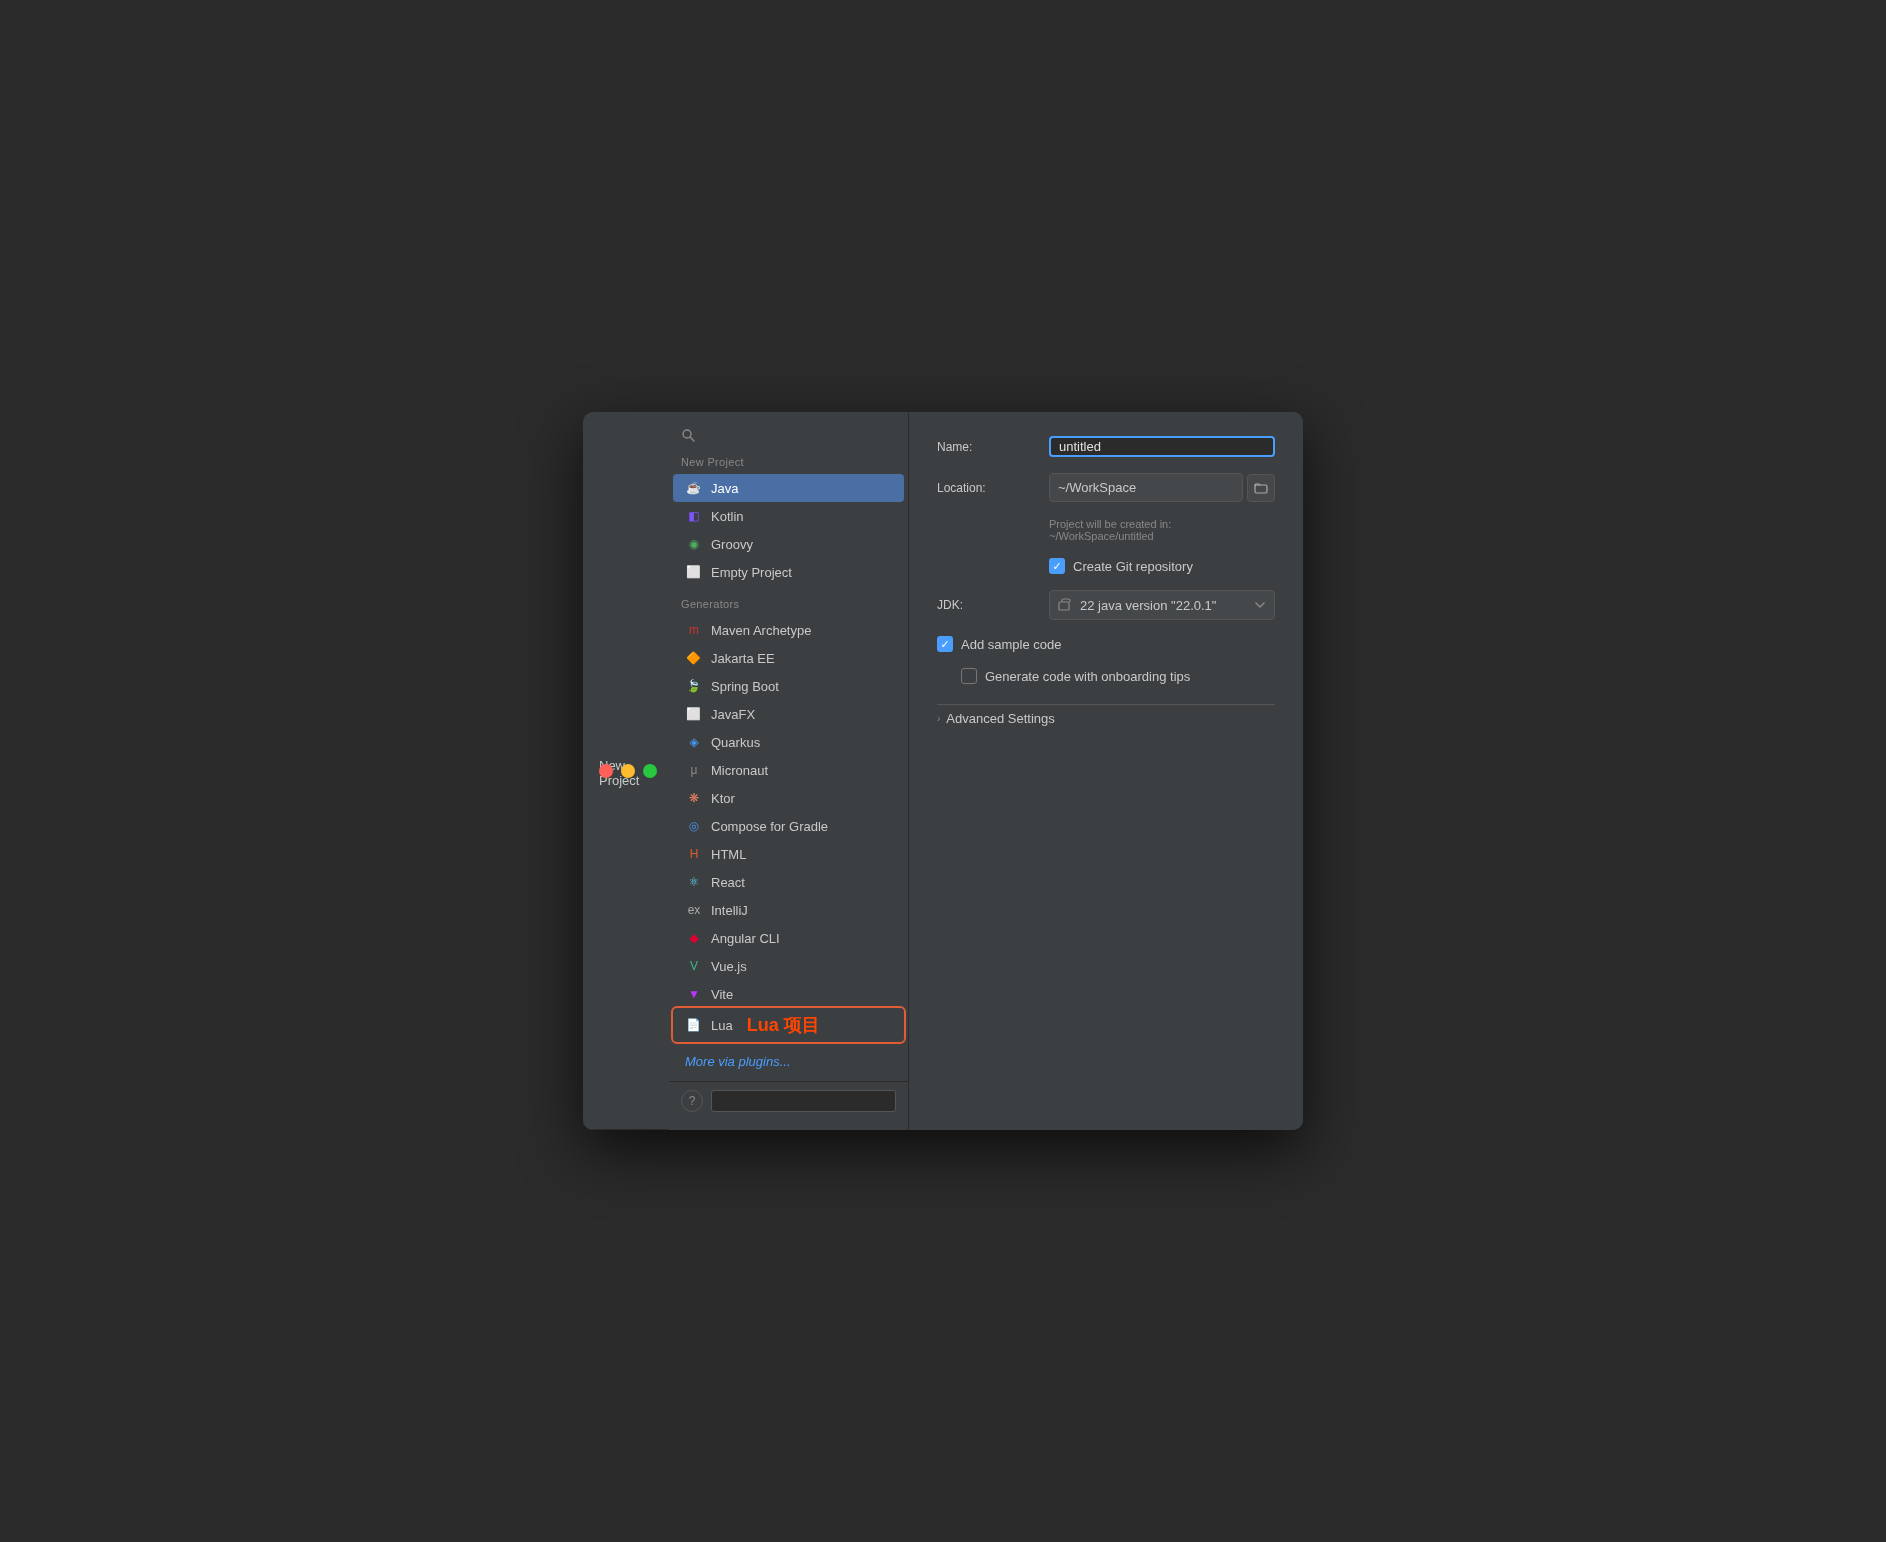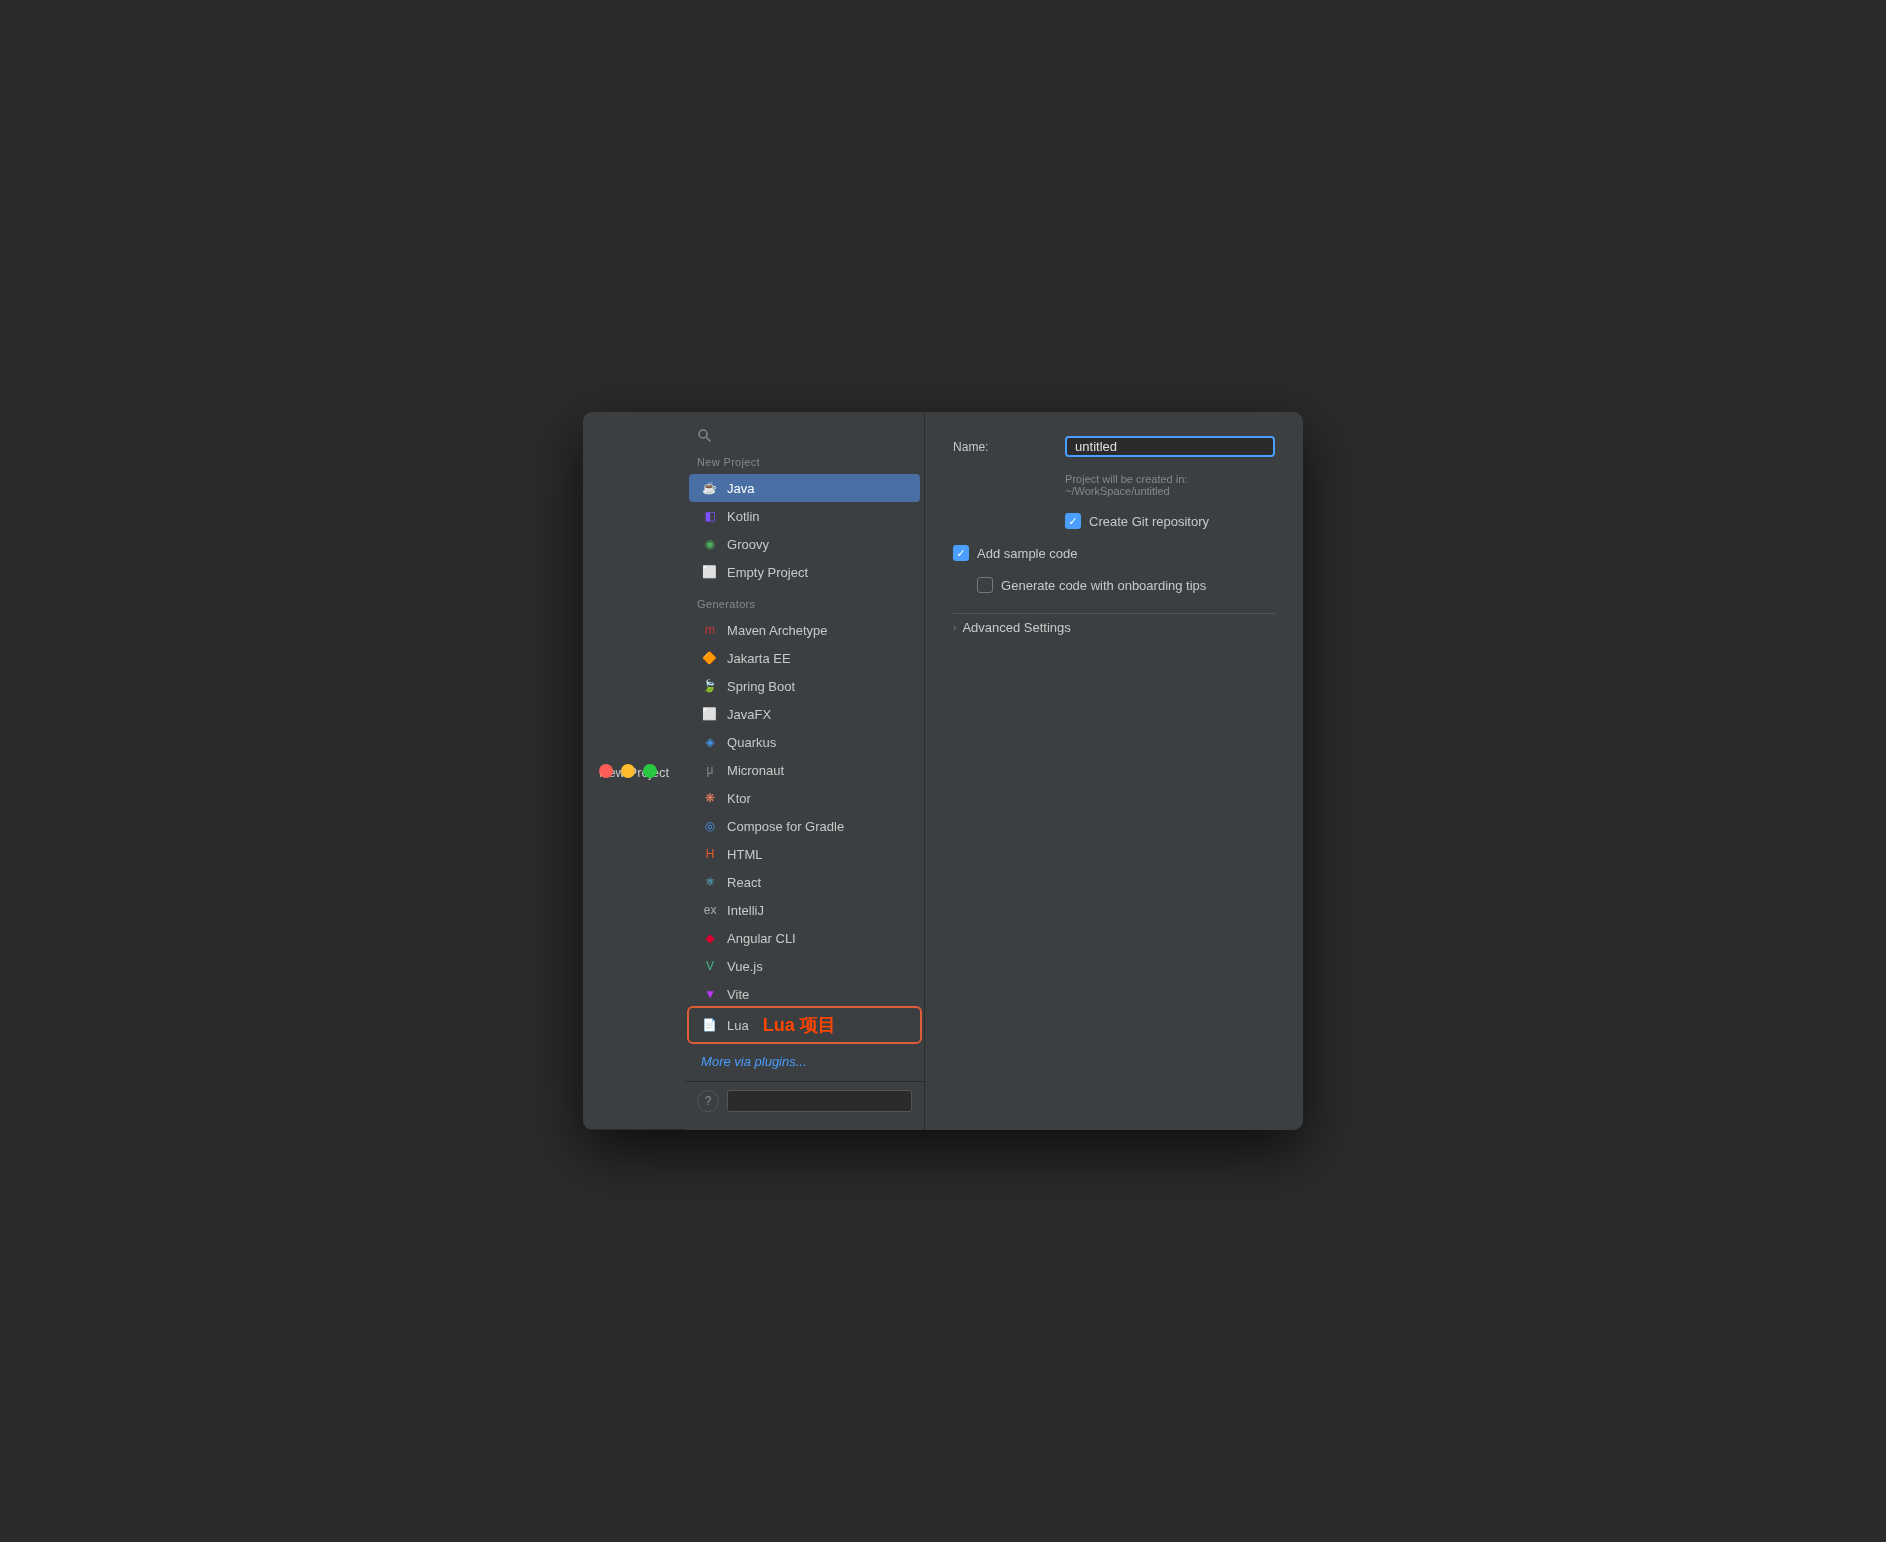--- a/index.html
+++ b/index.html
@@ -433,31 +433,58 @@
       </div>
     </div>
 
     <div class="right-panel">
 
       <div class="form-row">
         <span class="form-label">Name:</span>
         <input class="form-input" type="text" value="untitled" style="">
       </div>
 
+      <div class="form-row">
+        <span class="form-label">Location:</span>
+        <div class="location-row" style="flex:1;">
+          <input class="location-input" type="text" value="~/WorkSpace" style="">
+          <div class="folder-btn">
+            <svg width="14" height="14" viewBox="0 0 14 14" fill="none">
+              <rect x="1" y="4" width="12" height="8" rx="1.5" stroke="#aaa" stroke-width="1.2"></rect>
+              <path d="M1 5.5V4a1 1 0 011-1h3l1 1.5" stroke="#aaa" stroke-width="1.2"></path>
+            </svg>
+          </div>
+        </div>
+      </div>
 
       <div class="hint-text">Project will be created in: ~/WorkSpace/untitled</div>
 
       <div class="git-row">
         <div class="checkbox-blue">
           <span class="check-mark">✓</span>
         </div>
         <span>Create Git repository</span>
       </div>
 
 
+      <div class="form-row">
+        <span class="form-label">JDK:</span>
+        <div class="jdk-select">
+          <div class="jdk-left">
+            <svg width="16" height="16" viewBox="0 0 16 16" fill="none">
+              <rect x="1" y="5" width="10" height="8" rx="1" stroke="#888" stroke-width="1.2"></rect>
+              <path d="M4 5V3.5A1.5 1.5 0 015.5 2h5A1.5 1.5 0 0112 3.5V5" stroke="#888" stroke-width="1.2"></path>
+            </svg>
+            <span>22  java version "22.0.1"</span>
+          </div>
+          <svg width="12" height="12" viewBox="0 0 12 12" fill="none">
+            <path d="M2 4l4 4 4-4" stroke="#888" stroke-width="1.5" stroke-linecap="round"></path>
+          </svg>
+        </div>
+      </div>
 
       <div class="sample-code-row">
         <div class="checkbox-blue">
           <span class="check-mark">✓</span>
         </div>
         <span>Add sample code</span>
       </div>
 
       <div class="onboard-row">
         <div class="checkbox-empty"></div>

